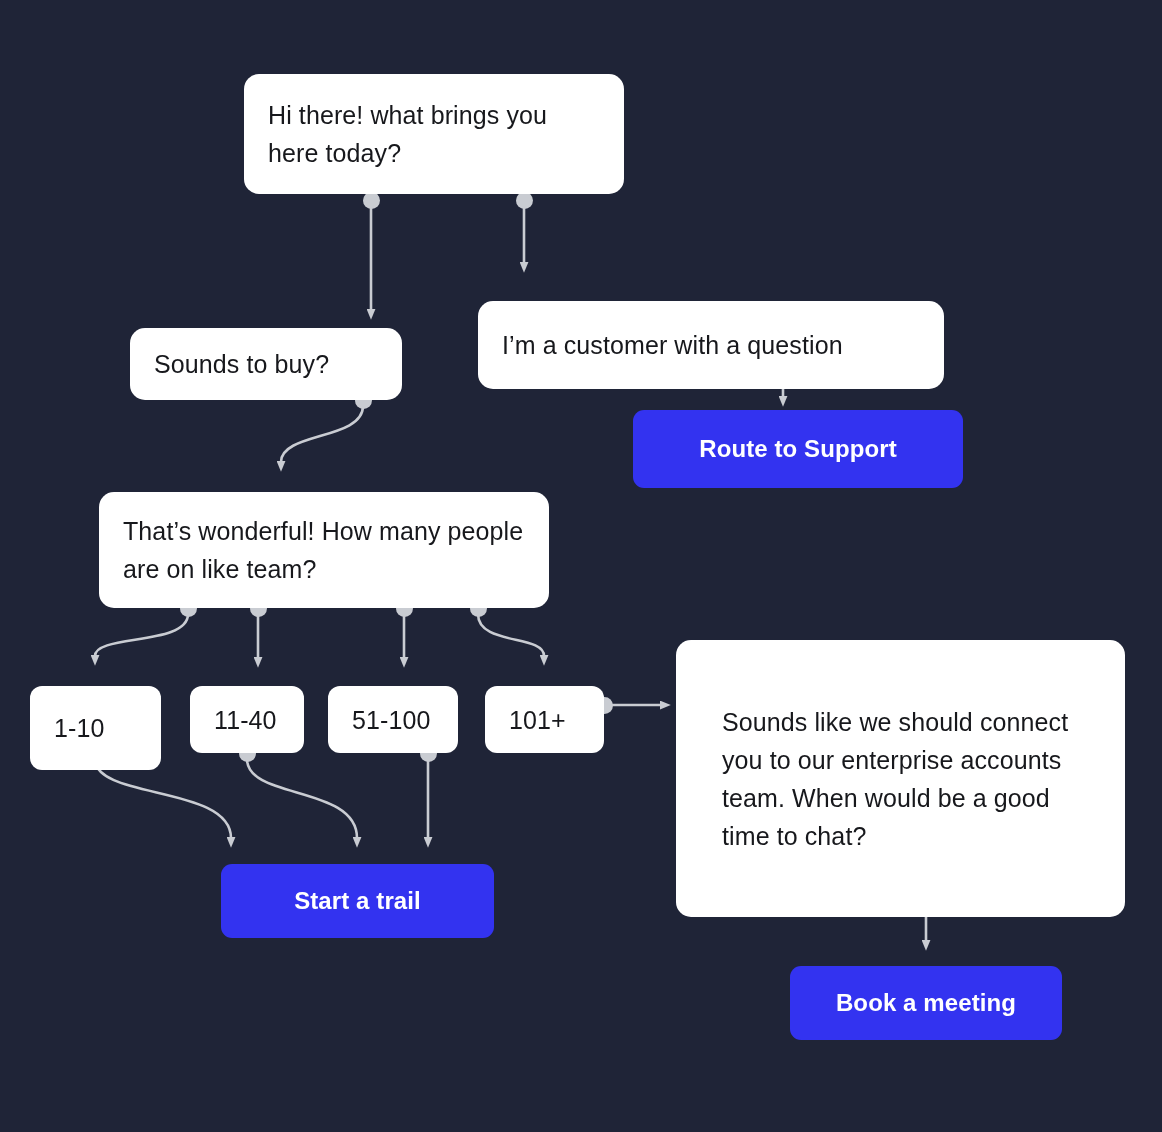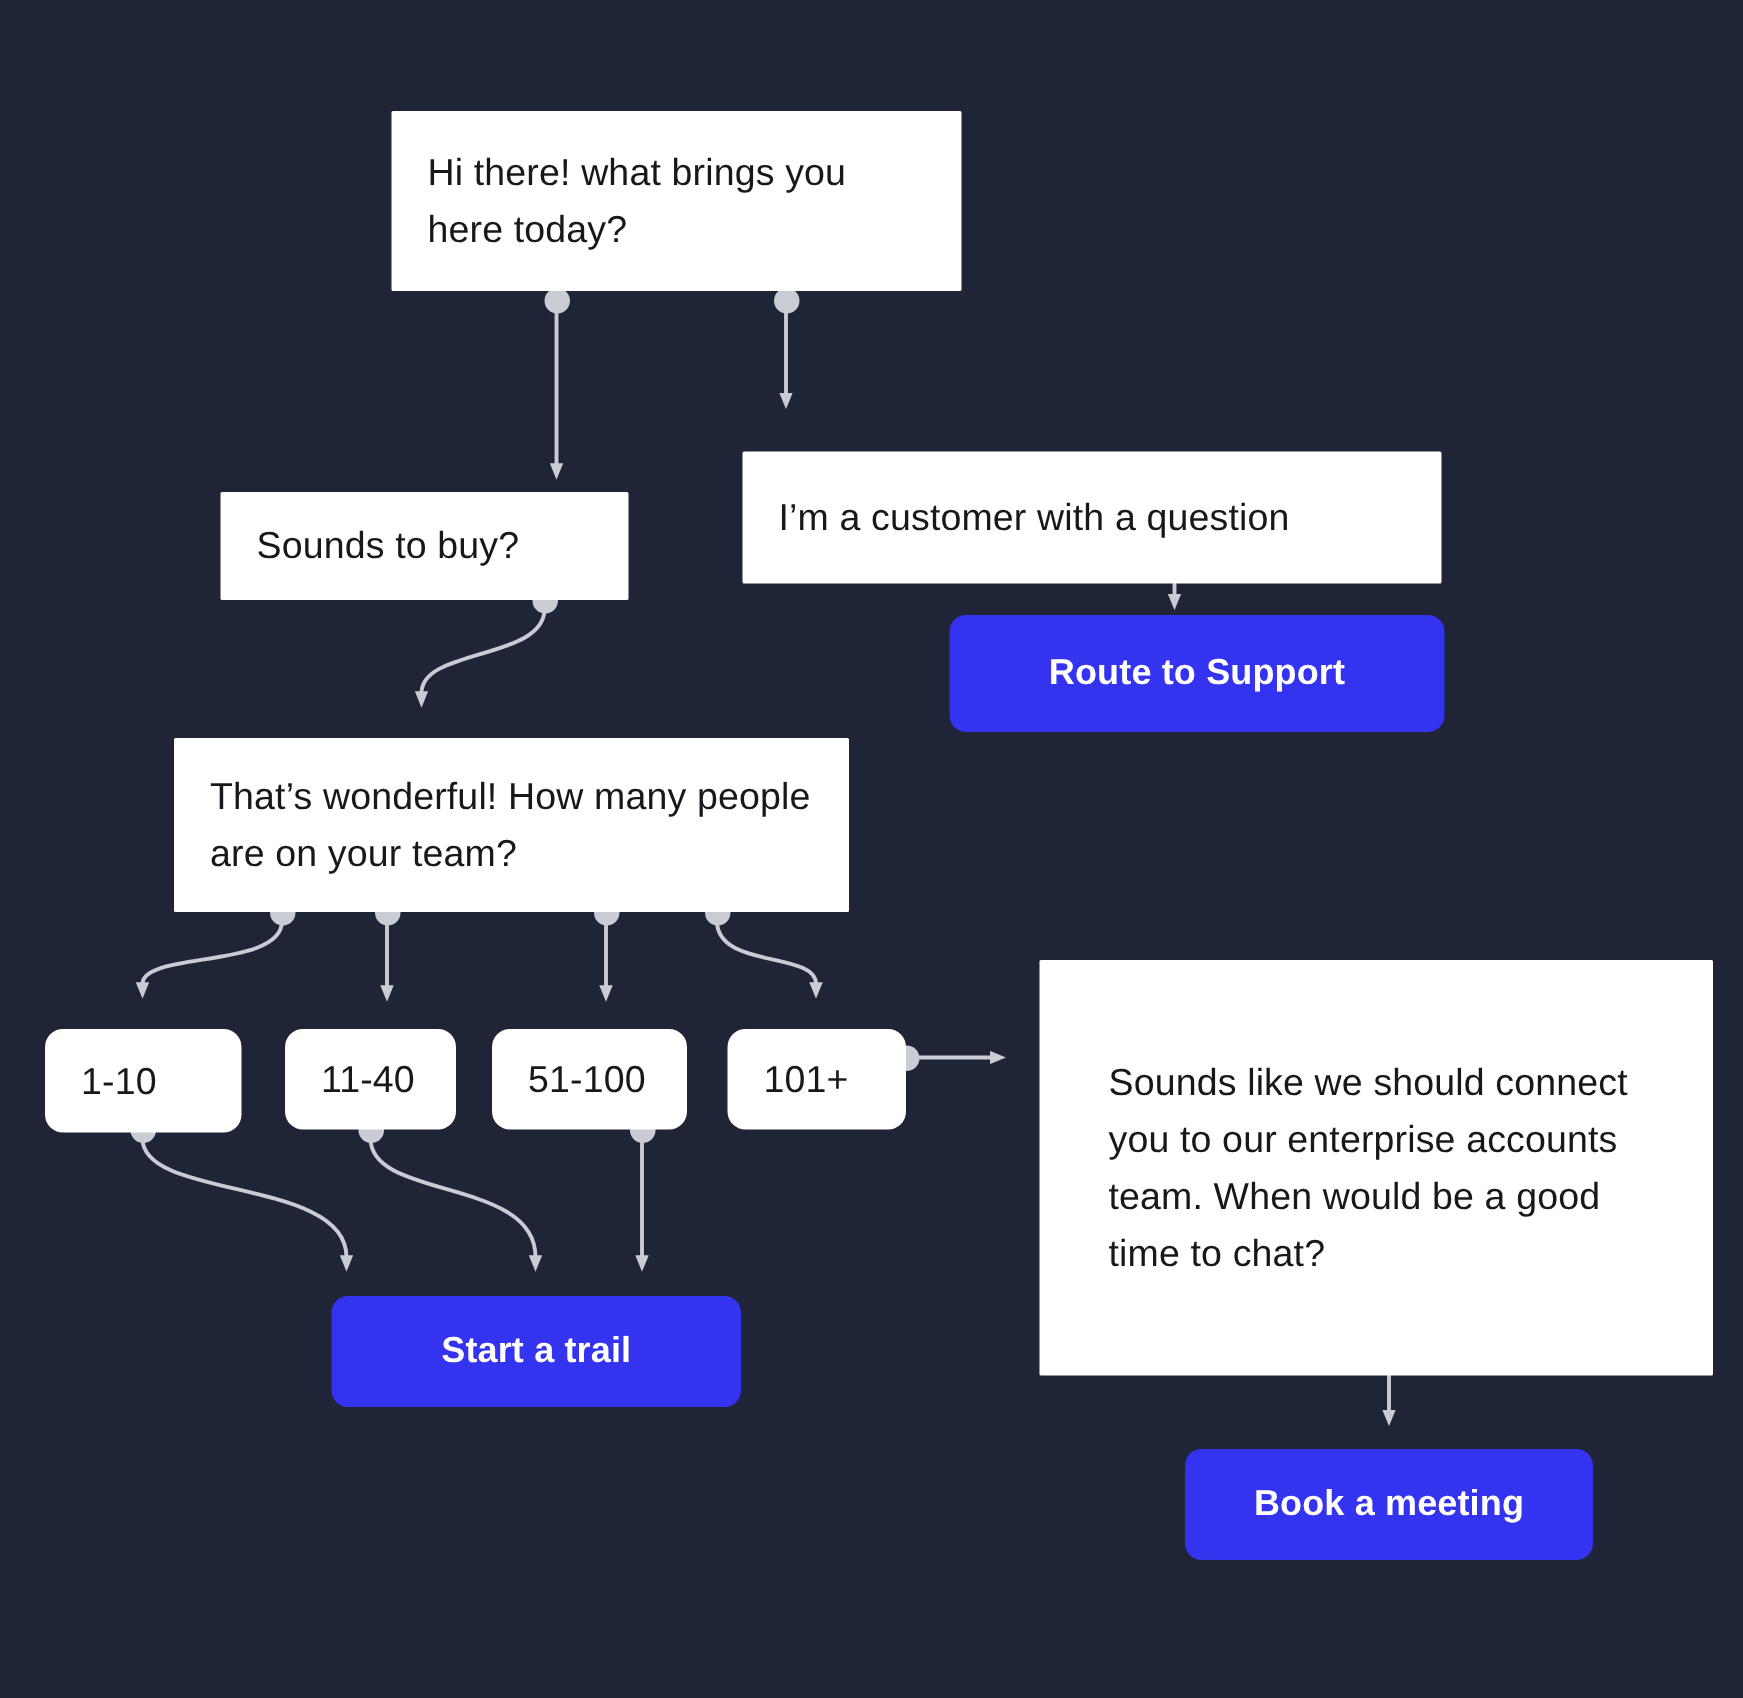--- a/index.html
+++ b/index.html
@@ -39,21 +39,21 @@
     border-radius: 12px;
     color: #17181c;
     font-size: 25px;
     line-height: 38px;
     font-weight: 400;
     letter-spacing: 0.1px;
     padding: 14px 24px;
     z-index: 2;
   }
 
-  .node.message  { border-radius: 1px; margin-left: 17px; }
+  .node.message  { border-radius: 15px; }
   .node.option   { border-radius: 12px; justify-content: flex-start; }
 
   .node.action {
     background: #3333f0;
     color: #ffffff;
     font-weight: 700;
     font-size: 24px;
     border-radius: 11px;
     justify-content: center;
   }
@@ -135,24 +135,24 @@
 
   <div class="node action" style="left:633px; top:410px; width:330px; height:78px;text-align:right;">
     <span class="node-text">Route to Support</span>
   </div>
 
   <div class="node message" style="left:130px; top:328px; width:272px; height:72px;">
     <span class="node-text">Sounds to buy?</span>
   </div>
 
   <div class="node message" style="left:99px; top:492px; width:450px; height:116px;">
-    <span class="node-text">That’s wonderful! How many people are on your team?</span>
+    <span class="node-text">That’s wonderful! How many people are on like team?</span>
   </div>
 
-  <div class="node option" style="left:30px; top:686px; width:131px; height:69px;">
+  <div class="node option" style="left:30px; top:686px; width:131px; height:84px;">
     <span class="node-text">1-10</span>
   </div>
 
   <div class="node option" style="left:190px; top:686px; width:114px; height:67px;">
     <span class="node-text">11-40</span>
   </div>
 
   <div class="node option" style="left:328px; top:686px; width:130px; height:67px;">
     <span class="node-text">51-100</span>
   </div>

